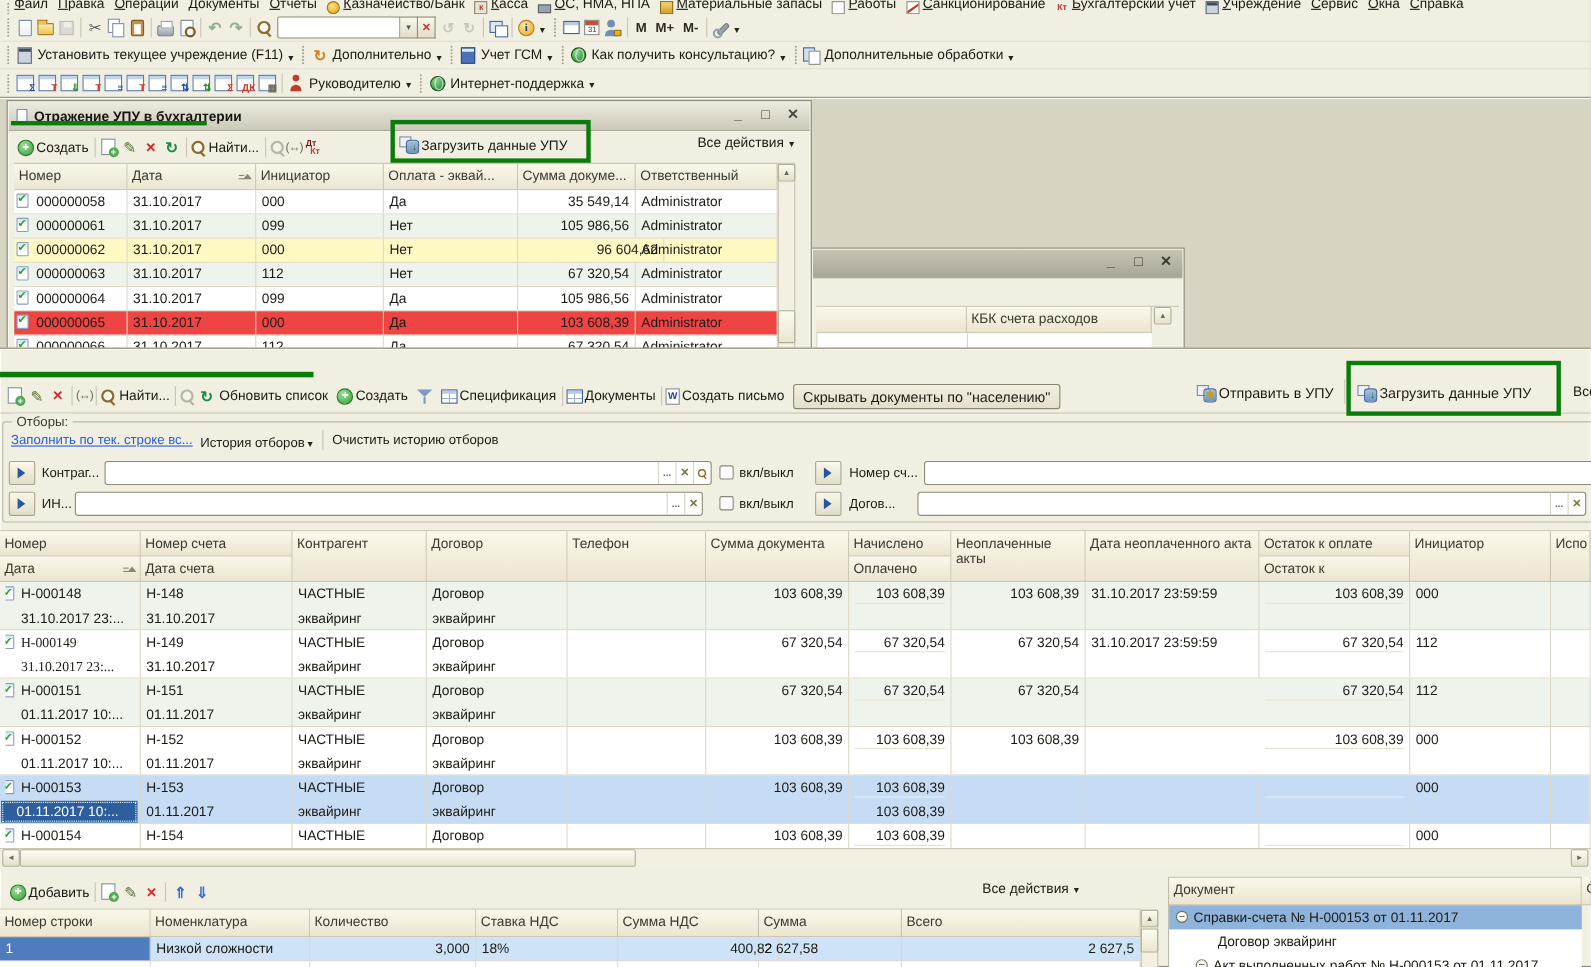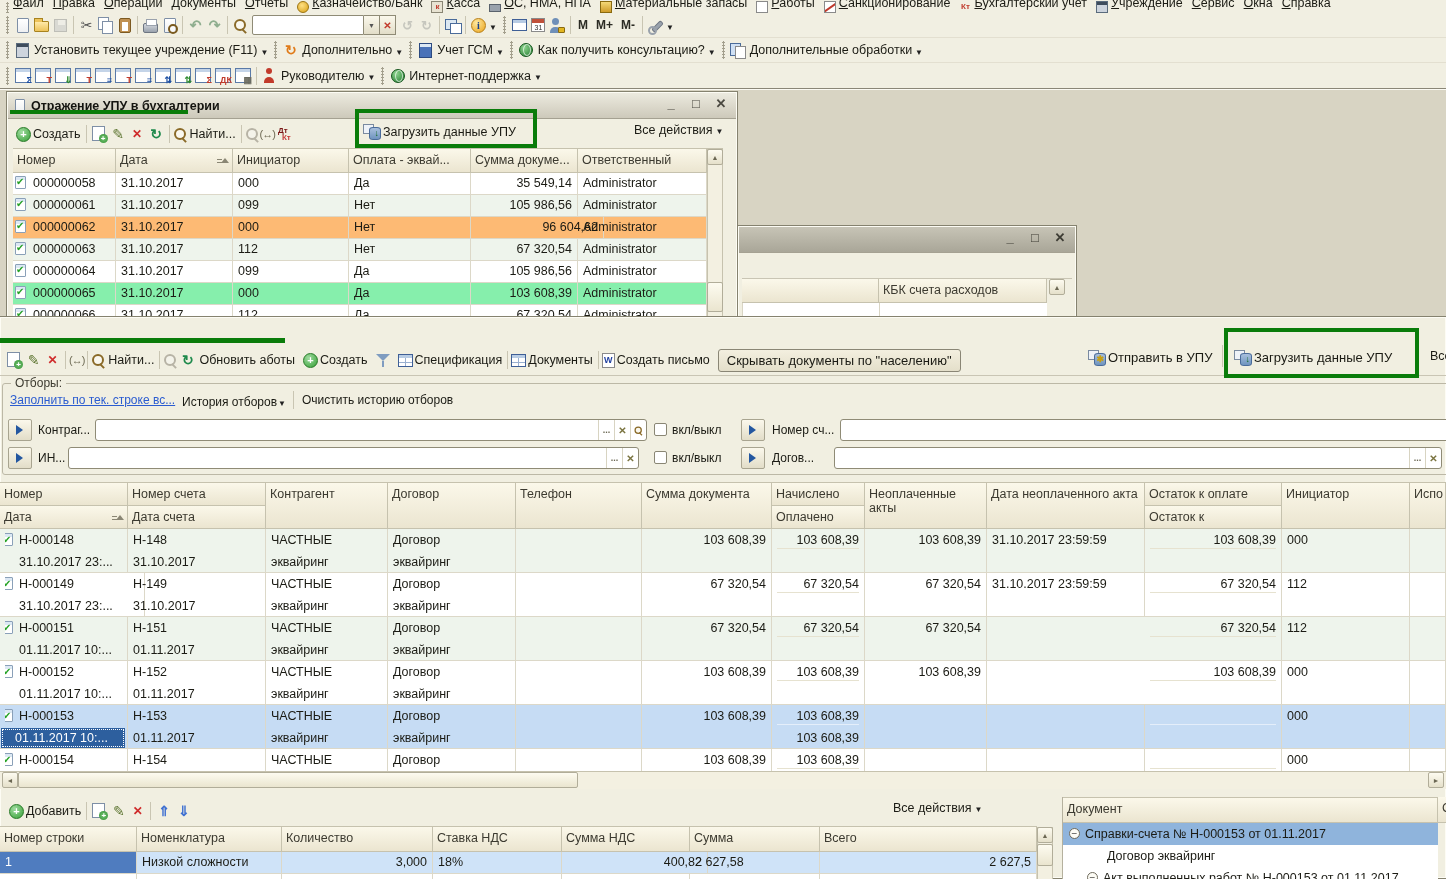--- a/index.html
+++ b/index.html
@@ -433,21 +433,21 @@
         <div class="cell" style="left: 565px; width: 129px; line-height: 21px;">Administrator</div>
       </div>
       <div style="position: absolute; left: 6px; top: 103px; width: 694px; height: 22px; background: rgb(238, 244, 236); border-bottom: 1px solid rgb(220, 216, 200);">
         <div class="cell" style="left: 0px; width: 103px; line-height: 21px; padding-left: 20px;">000000061<span class="dic" style="left: 2px; top: 3px; width: 11px; height: 13px;"></span></div>
         <div class="cell" style="left: 103px; width: 117px; line-height: 21px;">31.10.2017</div>
         <div class="cell" style="left: 220px; width: 116px; line-height: 21px;">099</div>
         <div class="cell" style="left: 336px; width: 122px; line-height: 21px;">Нет</div>
         <div class="cell" style="left: 458px; width: 107px; line-height: 21px; text-align: right;">105 986,56</div>
         <div class="cell" style="left: 565px; width: 129px; line-height: 21px;">Administrator</div>
       </div>
-      <div style="position: absolute; left: 6px; top: 125px; width: 694px; height: 22px; background: #fdba74; border-bottom: 1px solid rgb(220, 216, 200);">
+      <div style="position: absolute; left: 6px; top: 125px; width: 694px; height: 22px; background: #fef9c3; border-bottom: 1px solid rgb(220, 216, 200);">
         <div class="cell" style="left: 0px; width: 103px; line-height: 21px; padding-left: 20px;">000000062<span class="dic" style="left: 2px; top: 3px; width: 11px; height: 13px;"></span></div>
         <div class="cell" style="left: 103px; width: 117px; line-height: 21px;">31.10.2017</div>
         <div class="cell" style="left: 220px; width: 116px; line-height: 21px;">000</div>
         <div class="cell" style="left: 336px; width: 122px; line-height: 21px;">Нет</div>
         <div class="cell" style="left: 484px; width: 107px; line-height: 21px; text-align: right;">96 604,62</div>
         <div class="cell" style="left: 565px; width: 129px; line-height: 21px;">Administrator</div>
       </div>
       <div style="position: absolute; left: 6px; top: 147px; width: 694px; height: 22px; background: rgb(238, 244, 236); border-bottom: 1px solid rgb(220, 216, 200);">
         <div class="cell" style="left: 0px; width: 103px; line-height: 21px; padding-left: 20px;">000000063<span class="dic" style="left: 2px; top: 3px; width: 11px; height: 13px;"></span></div>
         <div class="cell" style="left: 103px; width: 117px; line-height: 21px;">31.10.2017</div>
@@ -457,21 +457,21 @@
         <div class="cell" style="left: 565px; width: 129px; line-height: 21px;">Administrator</div>
       </div>
       <div style="position: absolute; left: 6px; top: 169px; width: 694px; height: 22px; background: rgb(255, 255, 255); border-bottom: 1px solid rgb(220, 216, 200);">
         <div class="cell" style="left: 0px; width: 103px; line-height: 21px; padding-left: 20px;">000000064<span class="dic" style="left: 2px; top: 3px; width: 11px; height: 13px;"></span></div>
         <div class="cell" style="left: 103px; width: 117px; line-height: 21px;">31.10.2017</div>
         <div class="cell" style="left: 220px; width: 116px; line-height: 21px;">099</div>
         <div class="cell" style="left: 336px; width: 122px; line-height: 21px;">Да</div>
         <div class="cell" style="left: 458px; width: 107px; line-height: 21px; text-align: right;">105 986,56</div>
         <div class="cell" style="left: 565px; width: 129px; line-height: 21px;">Administrator</div>
       </div>
-      <div style="position: absolute; left: 6px; top: 191px; width: 694px; height: 22px; background: #86efac; border-bottom: 1px solid rgb(220, 216, 200);">
+      <div style="position: absolute; left: 6px; top: 191px; width: 694px; height: 22px; background: #ef4444; border-bottom: 1px solid rgb(220, 216, 200);">
         <div class="cell" style="left: 0px; width: 103px; line-height: 21px; padding-left: 20px;">000000065<span class="dic" style="left: 2px; top: 3px; width: 11px; height: 13px;"></span></div>
         <div class="cell" style="left: 103px; width: 117px; line-height: 21px;">31.10.2017</div>
         <div class="cell" style="left: 220px; width: 116px; line-height: 21px;">000</div>
         <div class="cell" style="left: 336px; width: 122px; line-height: 21px;">Да</div>
         <div class="cell" style="left: 458px; width: 107px; line-height: 21px; text-align: right;">103 608,39</div>
         <div class="cell" style="left: 565px; width: 129px; line-height: 21px;">Administrator</div>
       </div>
       <div style="position: absolute; left: 6px; top: 213px; width: 694px; height: 22px; background: rgb(255, 255, 255); border-bottom: 1px solid rgb(220, 216, 200);">
         <div class="cell" style="left: 0px; width: 103px; line-height: 21px; padding-left: 20px;">000000066<span class="dic" style="left: 2px; top: 3px; width: 11px; height: 13px;"></span></div>
         <div class="cell" style="left: 103px; width: 117px; line-height: 21px;">31.10.2017</div>
@@ -494,21 +494,21 @@
     <span class="ic pencil"></span>
     <span class="ic del"></span>
     <span class="tsep"></span>
     <span class="paren">(↔)</span>
     <span class="tsep"></span>
     <span class="lens"></span>
     <span class="tlabel">Найти...</span>
     <span class="tsep"></span>
     <span class="lens dis"></span>
     <span class="ic refresh"></span>
-    <span class="tlabel">Обновить аботы</span>
+    <span class="tlabel">Обновить список</span>
     <span class="gplus" style="margin-left:6px">+</span>
     <span class="tlabel">Создать</span>
     <span class="funnel" style="margin-left:6px"></span>
     <span class="gridic" style="margin-left:8px"></span>
     <span class="tlabel">Спецификация</span>
     <span class="tsep"></span>
     <span class="gridic"></span>
     <span class="tlabel">Документы</span>
     <span class="tsep"></span>
     <span class="word">W</span>
@@ -632,21 +632,21 @@
         </div>
         <div class="cell" style="left: 1145px; width: 137px;">
           <div class="rline" style="top: 2px; text-align: right; border-bottom: 1px solid rgb(230, 226, 208);">103 608,39</div>
         </div>
         <div class="cell" style="left: 1282px; width: 128px;">
           <div class="rline" style="top: 2px;">000</div>
         </div>
         <div class="cell" style="left: 1410px; width: 36px;"></div>
       </div>
       <div style="position: absolute; left: 0px; top: 44px; width: 1446px; height: 44px; background: rgb(255, 255, 255); border-bottom: 1px solid rgb(220, 216, 200);">
-        <div class="cell" style="left: 0px; width: 145px;">
+        <div class="cell" style="left: 0px; width: 128px; font-family: Liberation Serif, serif;">
           <div class="rline" style="top: 2px; padding-left: 14px;">Н-000149<span class="dic" style="left: -3px; top: 2px; width: 11px; height: 13px;"></span></div>
           <div class="rline" style="top: 24px; padding-left: 14px;">31.10.2017 23:...</div>
         </div>
         <div class="cell" style="left: 128px; width: 138px;">
           <div class="rline" style="top: 2px;">Н-149</div>
           <div class="rline" style="top: 24px;">31.10.2017</div>
         </div>
         <div class="cell" style="left: 266px; width: 122px;">
           <div class="rline" style="top: 2px;">ЧАСТНЫЕ</div>
           <div class="rline" style="top: 24px;">эквайринг</div>

